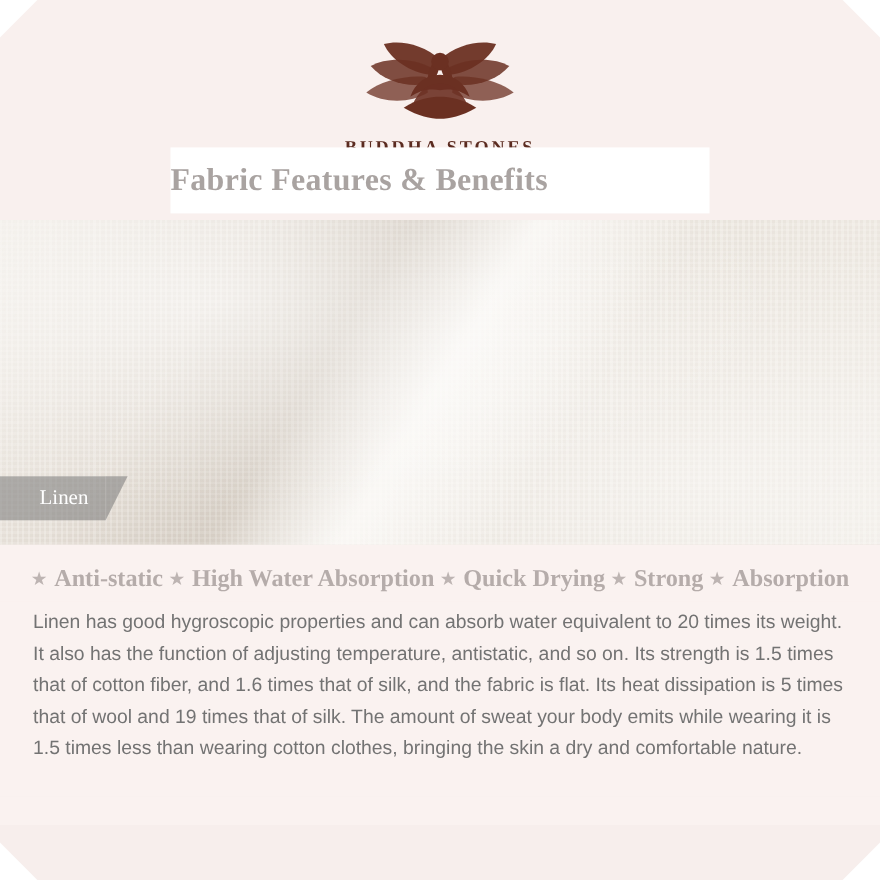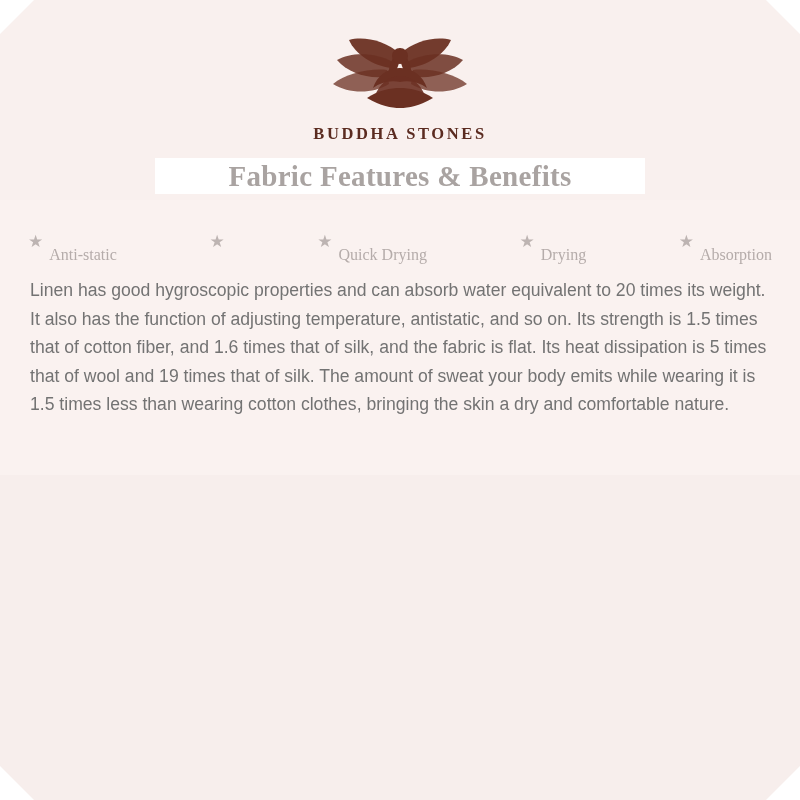--- a/index.html
+++ b/index.html
@@ -71,25 +71,24 @@
     color: #5b2b20;
     font-family: "Liberation Serif", serif;
     font-weight: 700;
   }
 
   .title-bar {
     position: absolute;
     left: 155px;
     right: 155px;
     bottom: 6px;
-    height: 36px;
+    height: 60px;
     background: #ffffff;
     display: flex;
     align-items: center;
-    justify-content: center;
   }
   .title-text {
     font-family: "Liberation Serif", serif;
     font-weight: 700;
     font-size: 29px;
     color: #a9a3a1;
     letter-spacing: 0.3px;
   }
 
   
@@ -170,25 +169,24 @@
     gap: 6px;
     white-space: nowrap;
   }
   .star {
     color: #bdb4b2;
     font-size: 17px;
     line-height: 1;
   }
   .feature-label {
     font-family: "Liberation Serif", serif;
-    font-weight: 400;
-    font-size: 16px;
+    font-weight: 700;
+    font-size: 22px;
     color: #b4abA9;
     color: #b5acaa;
-    margin-top: 28px;
   }
 
   
   .body-copy {
     background: #faf2f0;
     padding: 4px 30px 30px 30px;
     font-size: 17.6px;
     line-height: 1.62;
     color: #737373;
     text-align: left;
@@ -233,36 +231,43 @@
         </g>
       </svg>
       <div class="brand-name">BUDDHA STONES</div>
     </div>
 
     <div class="title-bar">
       <div class="title-text">Fabric Features &amp; Benefits</div>
     </div>
   </div>
 
+  <div class="photo">
+    <div class="photo-soft"></div>
+    <div class="tag">
+      <span>Linen</span>
+    </div>
+  </div>
 
   <div class="features">
     <div class="feature">
       <span class="star">★</span>
       <span class="feature-label">Anti-static</span>
     </div>
     <div class="feature">
       <span class="star">★</span>
+      <span class="feature-label">High Water Absorption</span>
     </div>
     <div class="feature">
       <span class="star">★</span>
       <span class="feature-label">Quick Drying</span>
     </div>
     <div class="feature">
       <span class="star">★</span>
-      <span class="feature-label">Drying</span>
+      <span class="feature-label">Strong</span>
     </div>
     <div class="feature">
       <span class="star">★</span>
       <span class="feature-label">Absorption</span>
     </div>
   </div>
 
   <div class="body-copy">Linen has good hygroscopic properties and can absorb water equivalent to 20 times its weight. It also has the function of adjusting temperature, antistatic, and so on. Its strength is 1.5 times that of cotton fiber, and 1.6 times that of silk, and the fabric is flat. Its heat dissipation is 5 times that of wool and 19 times that of silk. The amount of sweat your body emits while wearing it is 1.5 times less than wearing cotton clothes, bringing the skin a dry and comfortable nature.</div>
 
   <div class="footer-space"></div>

